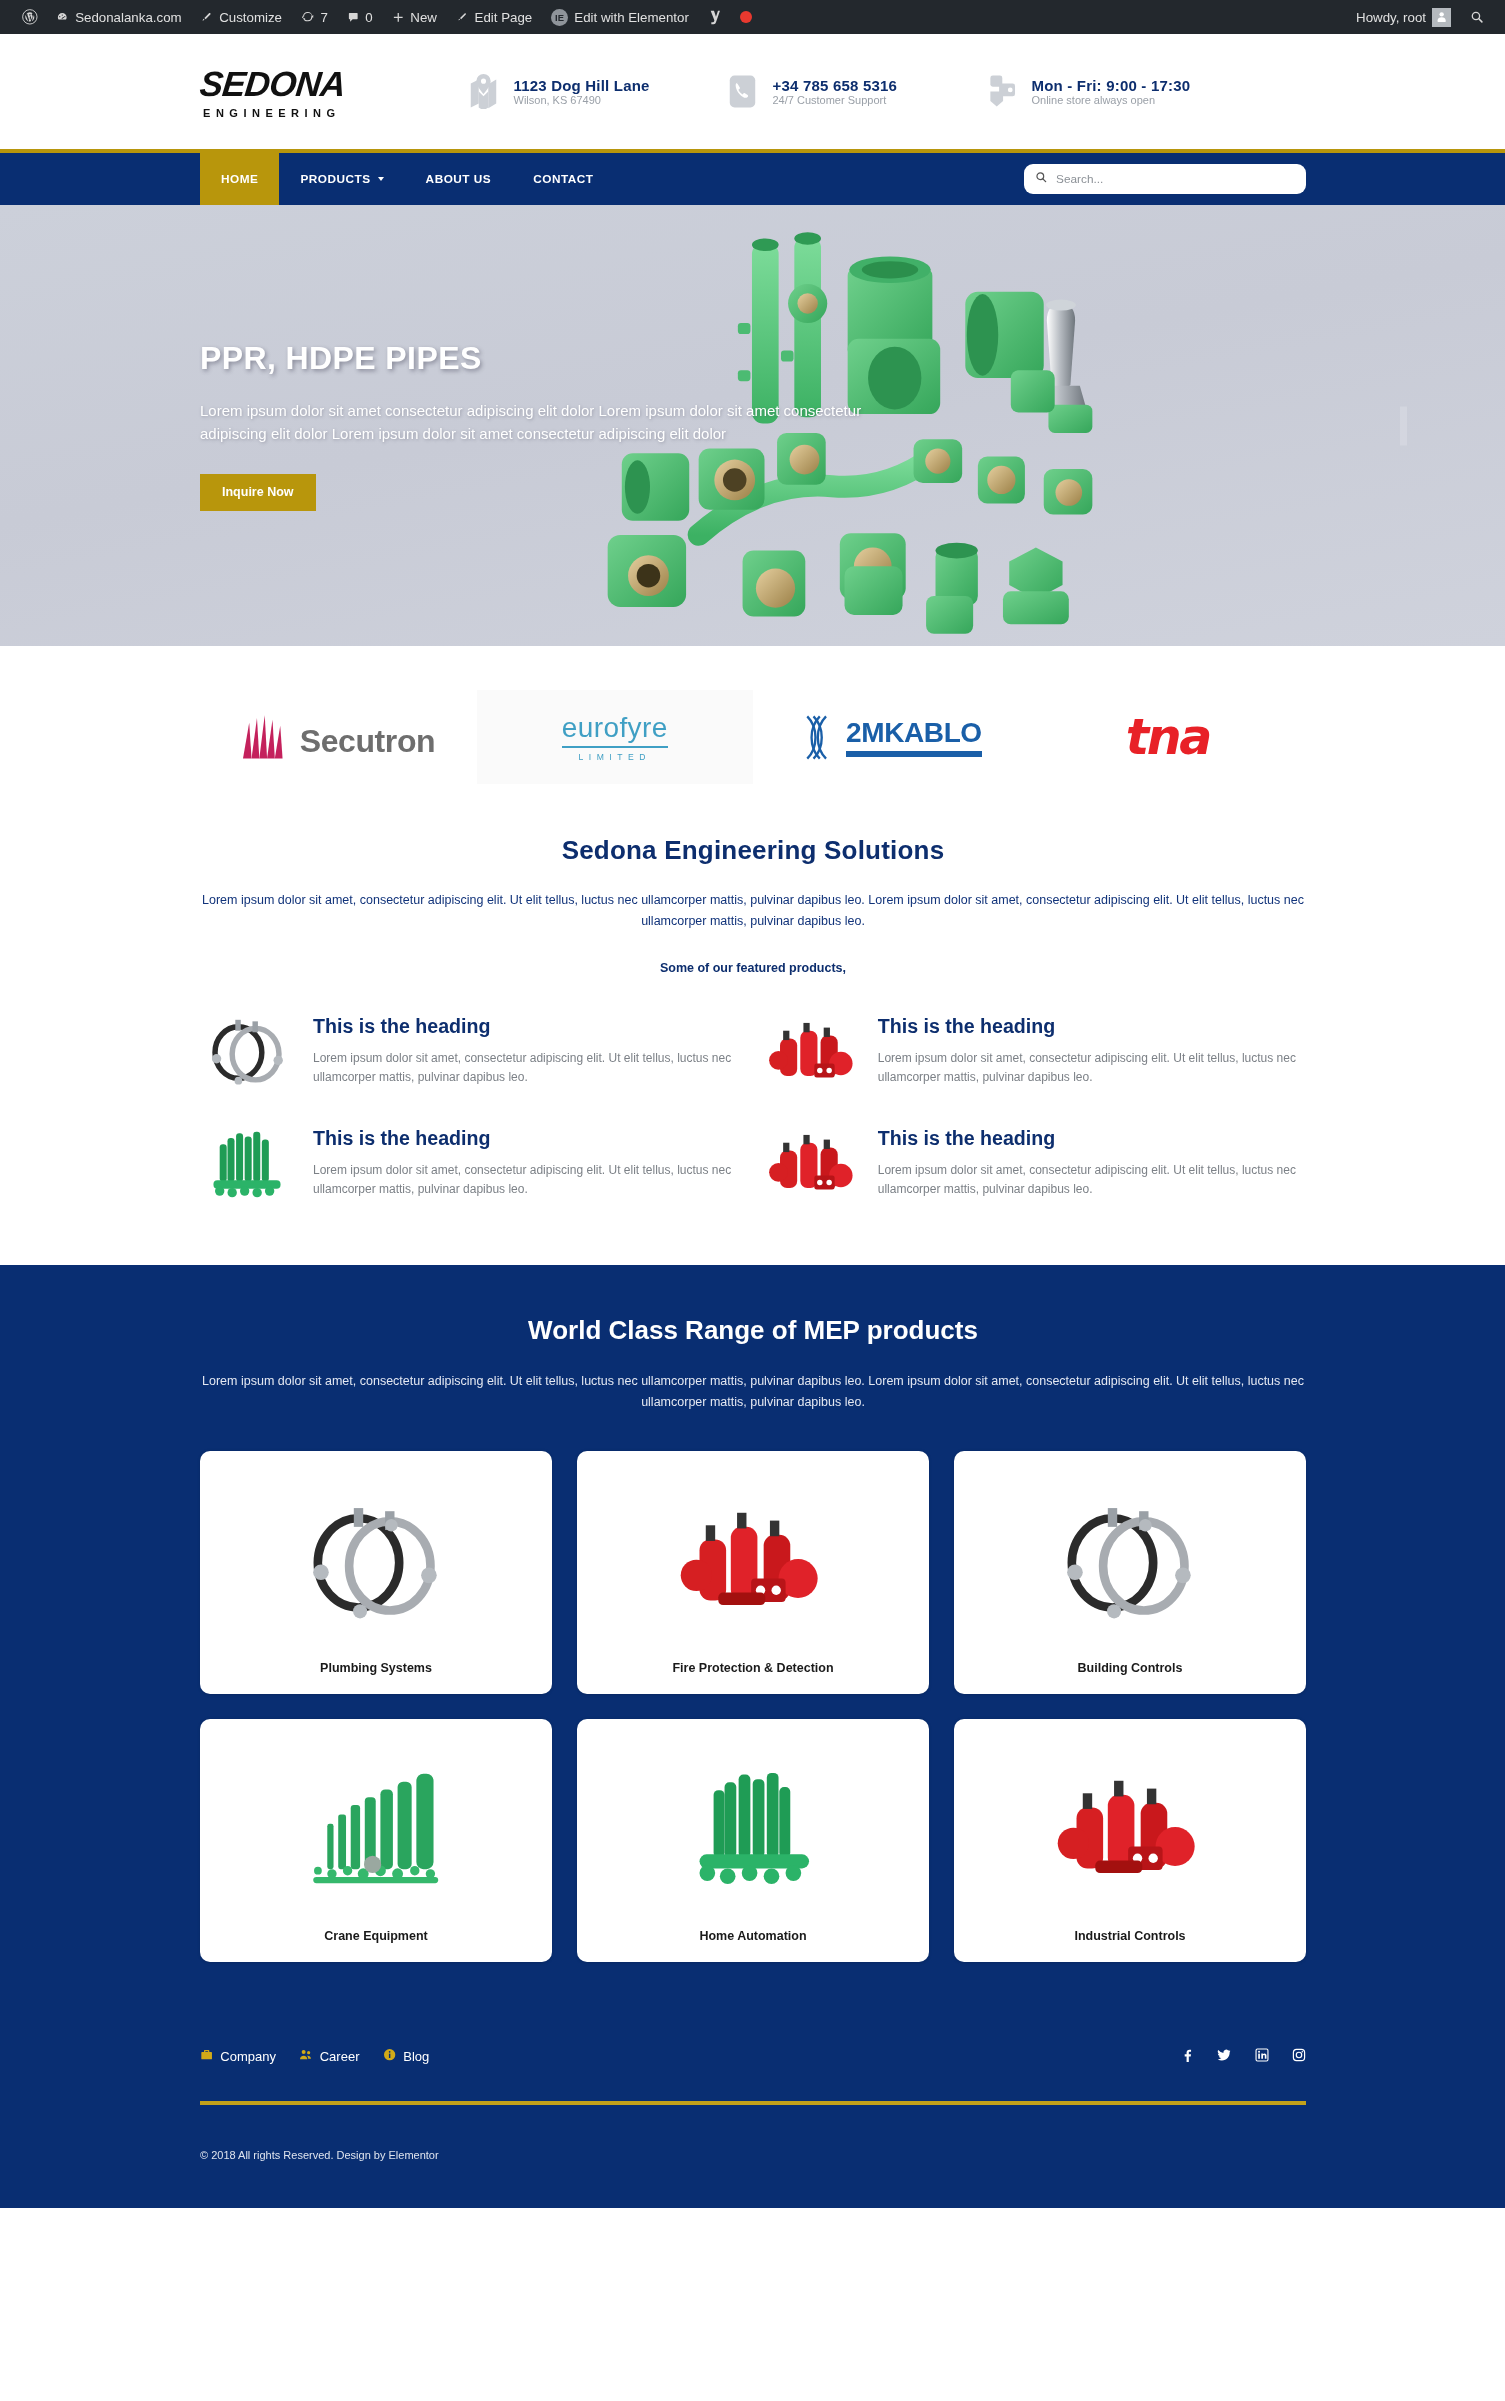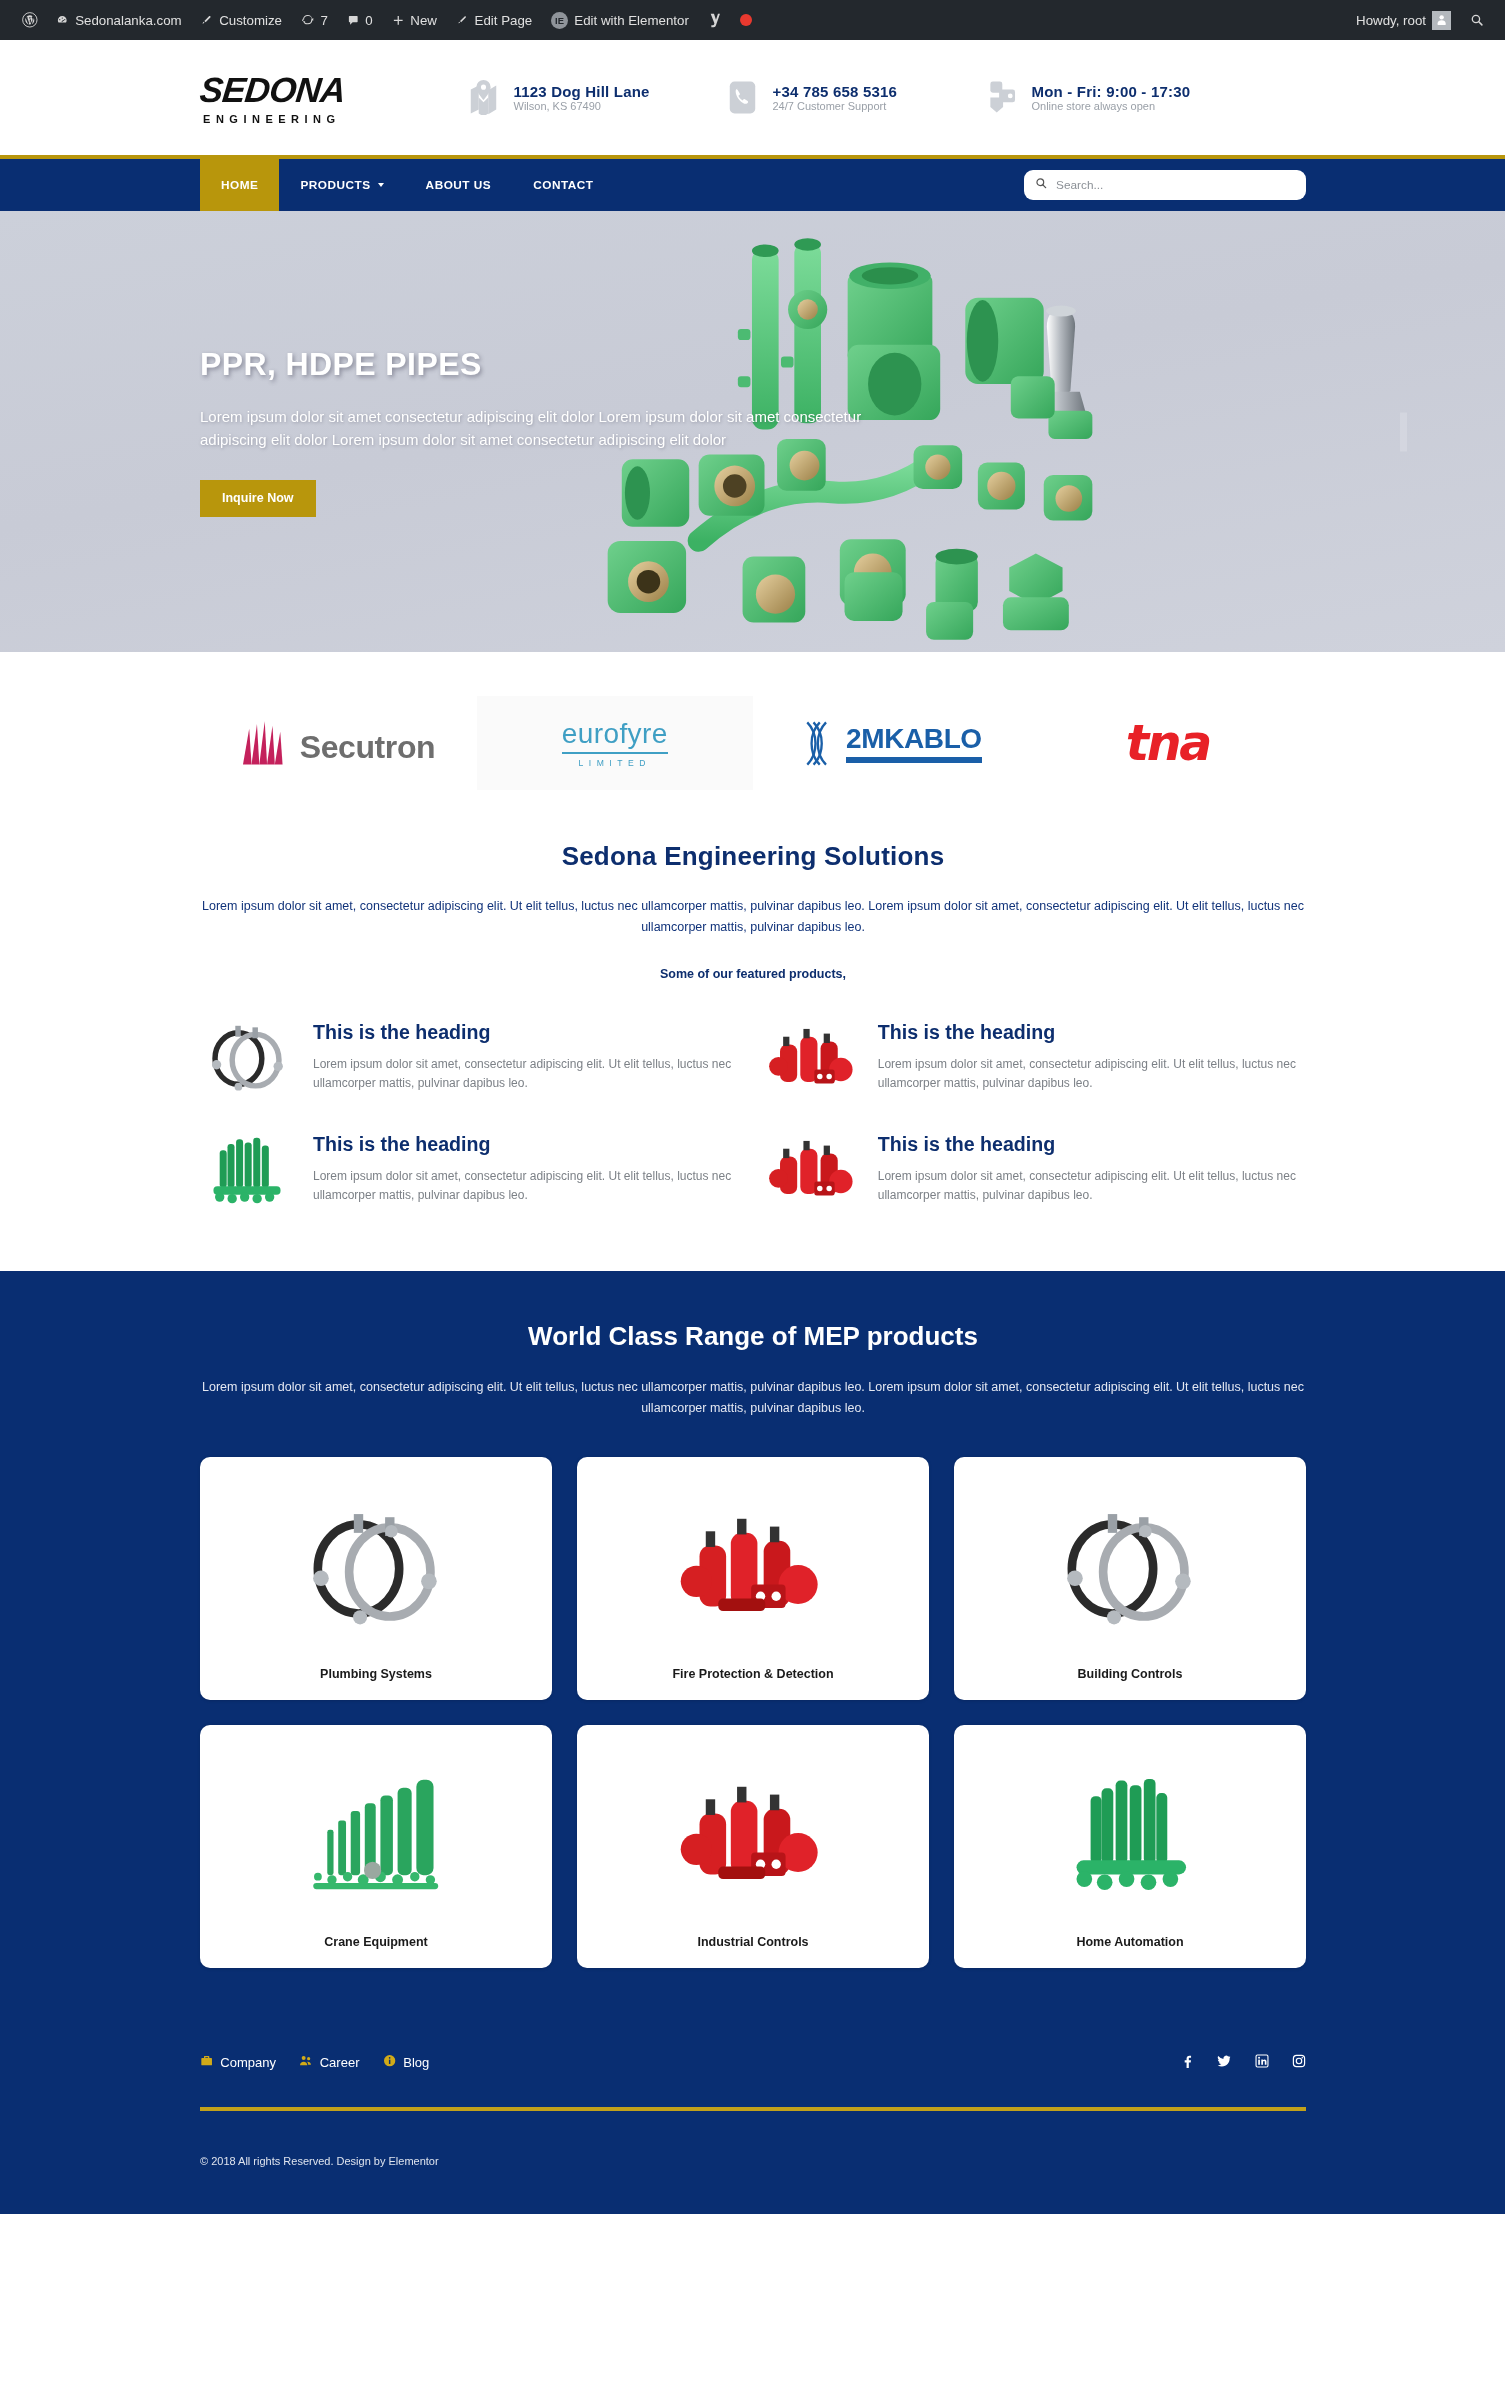--- a/index.html
+++ b/index.html
@@ -6,21 +6,21 @@
   html, body { width: 1506px; }
   body {
     font-family: "Liberation Sans", sans-serif;
     background: #ffffff;
     width: 1506px;
     overflow-x: hidden;
   }
 
   
   .wp-adminbar {
-    height: 40px;
+    height: 34px;
     background: #23282d;
     display: flex;
     align-items: center;
     color: #d6d6d6;
     font-size: 13.3px;
     padding: 0 12.5px;
     gap: 0px;
   }
   .ab-item {
     display: flex;
@@ -804,59 +804,59 @@
           </g>
           <circle cx="100" cy="126" r="11" fill="#9aa8a0"></circle>
         </svg>
       </div>
       <div class="mep-card-label">Crane Equipment</div>
     </div>
 
     <div class="mep-card">
       <div class="mep-card-img">
         <svg width="149" height="133" viewBox="0 0 190 170">
-          <rect x="26" y="58" width="34" height="78" rx="14" fill="#d61f22"></rect>
-          <rect x="66" y="42" width="34" height="94" rx="14" fill="#e02229"></rect>
-          <rect x="108" y="52" width="34" height="84" rx="14" fill="#c9181c"></rect>
-          <rect x="74" y="24" width="12" height="20" fill="#333"></rect>
-          <rect x="34" y="40" width="12" height="20" fill="#333"></rect>
-          <rect x="116" y="34" width="12" height="20" fill="#333"></rect>
-          <circle cx="152" cy="108" r="25" fill="#e02229"></circle>
-          <rect x="92" y="108" width="44" height="30" rx="5" fill="#b81418"></rect>
-          <circle cx="104" cy="123" r="6" fill="#fff"></circle>
-          <circle cx="124" cy="123" r="6" fill="#fff"></circle>
-          <circle cx="22" cy="104" r="20" fill="#d61f22"></circle>
-          <rect x="50" y="126" width="60" height="16" rx="6" fill="#a3100f"></rect>
-        </svg>
-      </div>
-      <div class="mep-card-label">Industrial Controls</div>
-    </div>
-
-    <div class="mep-card">
-      <div class="mep-card-img">
-        <svg width="149" height="133" viewBox="0 0 190 170">
           <g fill="#1f9c55">
             <rect x="58" y="26" width="15" height="96" rx="6"></rect>
             <rect x="76" y="16" width="15" height="106" rx="6"></rect>
             <rect x="94" y="22" width="15" height="100" rx="6"></rect>
             <rect x="112" y="14" width="15" height="108" rx="6"></rect>
             <rect x="44" y="36" width="14" height="86" rx="6"></rect>
             <rect x="128" y="32" width="14" height="90" rx="6"></rect>
           </g>
           <g fill="#2bb368">
             <rect x="26" y="118" width="140" height="18" rx="9"></rect>
             <circle cx="36" cy="142" r="10"></circle>
               <circle cx="62" cy="146" r="10"></circle>
             <circle cx="90" cy="142" r="10"></circle>
               <circle cx="118" cy="146" r="10"></circle>
             <circle cx="146" cy="142" r="10"></circle>
           </g>
         </svg>
       </div>
       <div class="mep-card-label">Home Automation</div>
+    </div>
+
+    <div class="mep-card">
+      <div class="mep-card-img">
+        <svg width="149" height="133" viewBox="0 0 190 170">
+          <rect x="26" y="58" width="34" height="78" rx="14" fill="#d61f22"></rect>
+          <rect x="66" y="42" width="34" height="94" rx="14" fill="#e02229"></rect>
+          <rect x="108" y="52" width="34" height="84" rx="14" fill="#c9181c"></rect>
+          <rect x="74" y="24" width="12" height="20" fill="#333"></rect>
+          <rect x="34" y="40" width="12" height="20" fill="#333"></rect>
+          <rect x="116" y="34" width="12" height="20" fill="#333"></rect>
+          <circle cx="152" cy="108" r="25" fill="#e02229"></circle>
+          <rect x="92" y="108" width="44" height="30" rx="5" fill="#b81418"></rect>
+          <circle cx="104" cy="123" r="6" fill="#fff"></circle>
+          <circle cx="124" cy="123" r="6" fill="#fff"></circle>
+          <circle cx="22" cy="104" r="20" fill="#d61f22"></circle>
+          <rect x="50" y="126" width="60" height="16" rx="6" fill="#a3100f"></rect>
+        </svg>
+      </div>
+      <div class="mep-card-label">Industrial Controls</div>
     </div>
 
   </div>
 </section>
 
 <footer class="footer">
   <div class="footer-top">
     <div class="footer-links">
       <div class="f-link">
         <span>

